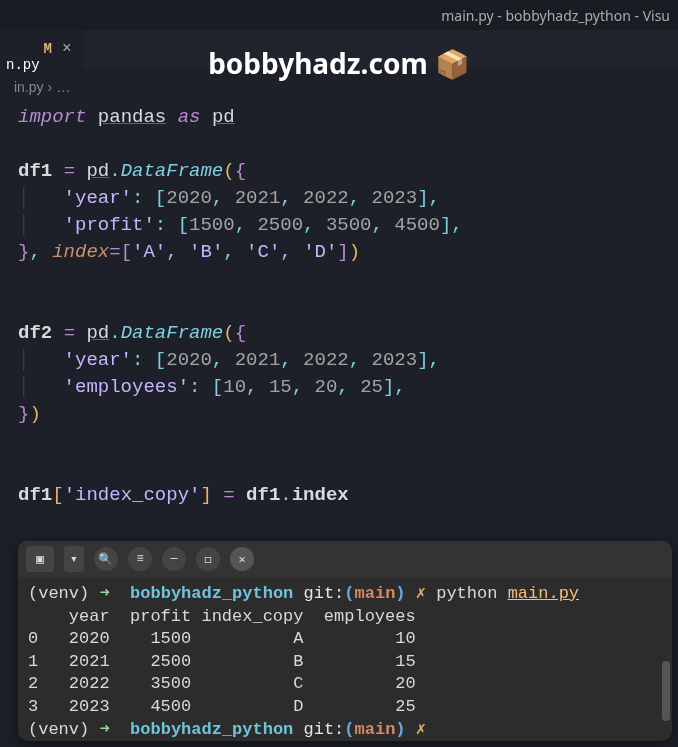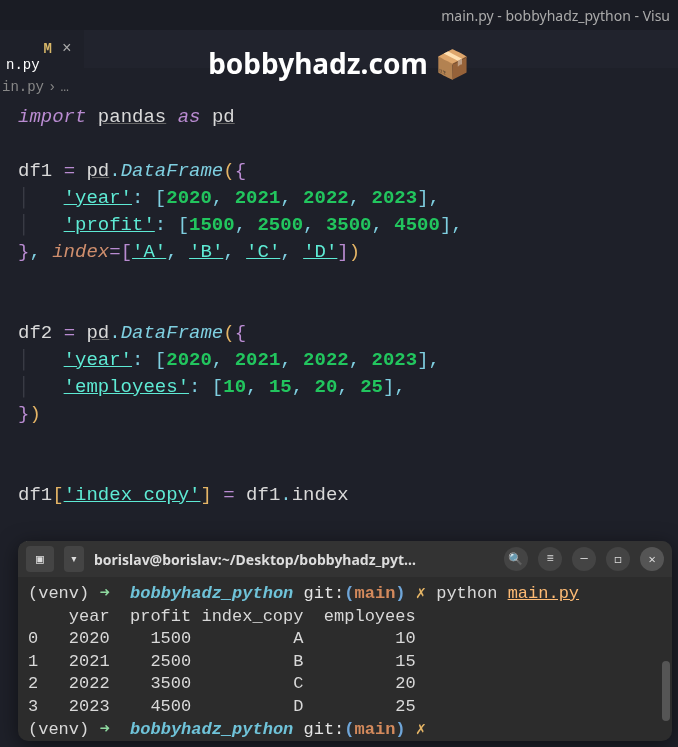--- a/index.html
+++ b/index.html
@@ -65,45 +65,45 @@
     color: #fff;
     font-size: 28px;
     font-weight: bold;
     z-index: 5;
     font-family: system-ui, sans-serif;
   }
   .breadcrumb {
     height: 26px;
     display: flex;
     align-items: center;
-    padding: 0 0;
+    padding: 0 12px;
     font-size: 14px;
     color: #888;
-    font-family: Liberation Mono, monospace;
+    font-family: Liberation Sans, sans-serif;
     margin-top: 6px;
   }
   .breadcrumb span { margin: 0 2px; }
   .code-area {
     padding: 4px 0 0 18px;
     line-height: 1.42;
     white-space: pre;
   }
   .kw-import { color: #b98bd1; font-style: italic; }
   .kw-as { color: #b98bd1; font-style: italic; }
   .module { color: #d9d9d9; text-decoration: underline; text-decoration-color: #666; }
-  .var { color: #d9d9d9; }
+  .var { color: #d9d9d9; font-weight: bold; }
   .eq { color: #b98bd1; }
   .fn { color: #7fcfe0; font-style: italic; }
   .fn2 { color: #8fdaa0; }
   .paren { color: #e5b566; }
   .paren2 { color: #b98bd1; }
   .brace { color: #b98bd1; }
   .bracket { color: #7fcfe0; }
-  .str { color: #5eead4; text-decoration: underline; }
-  .num { color: #22c55e; font-weight: bold; }
+  .str { color: #c4b5fd; }
+  .num { color: #a3a3a3; }
   .guide { color: #3a3c46; }
   .kwarg { color: #cf8e6d; font-style: italic; }
   .punct { color: #7fcfe0; }
 
   .terminal {
     position: absolute;
     left: 18px;
     right: 6px;
     bottom: 6px;
     height: 200px;
@@ -155,21 +155,21 @@
   }
   .term-body {
     padding: 6px 10px;
     line-height: 1.33;
     white-space: pre;
     color: #d9d9d9;
     font-family: 'Consolas', 'Courier New', monospace;
   }
   .t-venv { color: #d9d9d9; margin-top: 8px; }
   .t-arrow { color: #8fdaa0; font-weight: bold; }
-  .t-dir { color: #6fc3d9; font-weight: bold; font-style: italic; }
+  .t-dir { color: #6fc3d9; font-weight: bold; }
   .t-git { color: #e5e5e5; font-weight: normal; }
   .t-paren { color: #6fa6d9; font-weight: bold; }
   .t-branch { color: #d48a5c; font-weight: bold; margin-top: 20px; }
   .t-x { color: #e5b566; font-weight: bold; }
   .t-cmd { color: #d9d9d9; }
   .t-file { color: #fdba74; text-decoration: underline; }
   .scrollbar {
     position: absolute;
     right: 2px;
     top: 60%;
@@ -220,21 +220,20 @@
 
 <span class="var">df3</span> <span class="eq">=</span> <span class="var">df1</span><span class="punct">.</span><span class="fn2">merge</span><span class="paren">(</span><span class="var">df2</span><span class="punct">,</span> <span class="kwarg">how</span><span class="eq">=</span><span class="str">'left'</span><span class="paren">)</span>
 
 <span class="fn2">print</span><span class="paren">(</span><span class="var">df3</span><span class="paren">)</span>
 </div>
 
 <div class="terminal">
   <div class="term-header">
     <div class="term-btn">▣</div>
     <div class="term-btn" style="width:20px">▾</div>
-    <div class="term-title">borislav@borislav:~/Desktop/bobbyhadz_pyt…</div>
     <div class="term-circle">🔍</div>
     <div class="term-circle">≡</div>
     <div class="term-circle">—</div>
     <div class="term-circle">◻</div>
     <div class="term-circle" style="background:#555">✕</div>
   </div>
   <div class="term-body"><span class="t-venv">(venv)</span> <span class="t-arrow">➜</span>  <span class="t-dir">bobbyhadz_python</span> <span class="t-git">git:</span><span class="t-paren">(</span><span class="t-branch">main</span><span class="t-paren">)</span> <span class="t-x">✗</span> <span class="t-cmd">python</span> <span class="t-file">main.py</span>
 <span>    year  profit index_copy  employees</span>
 <span>0   2020    1500          A         10</span>
 <span>1   2021    2500          B         15</span>

